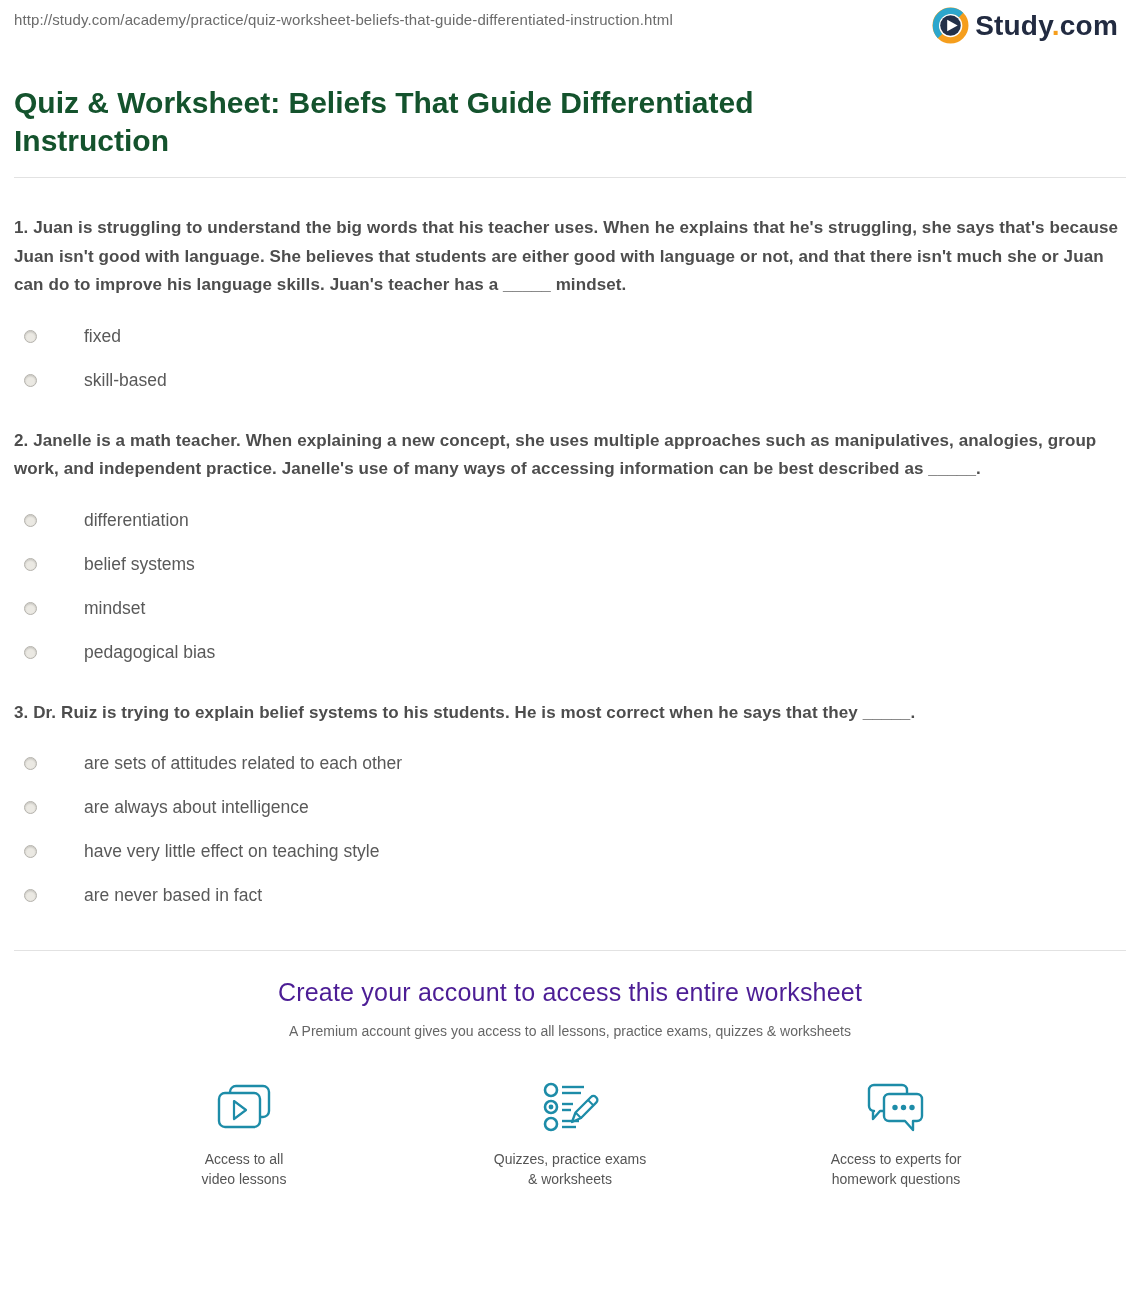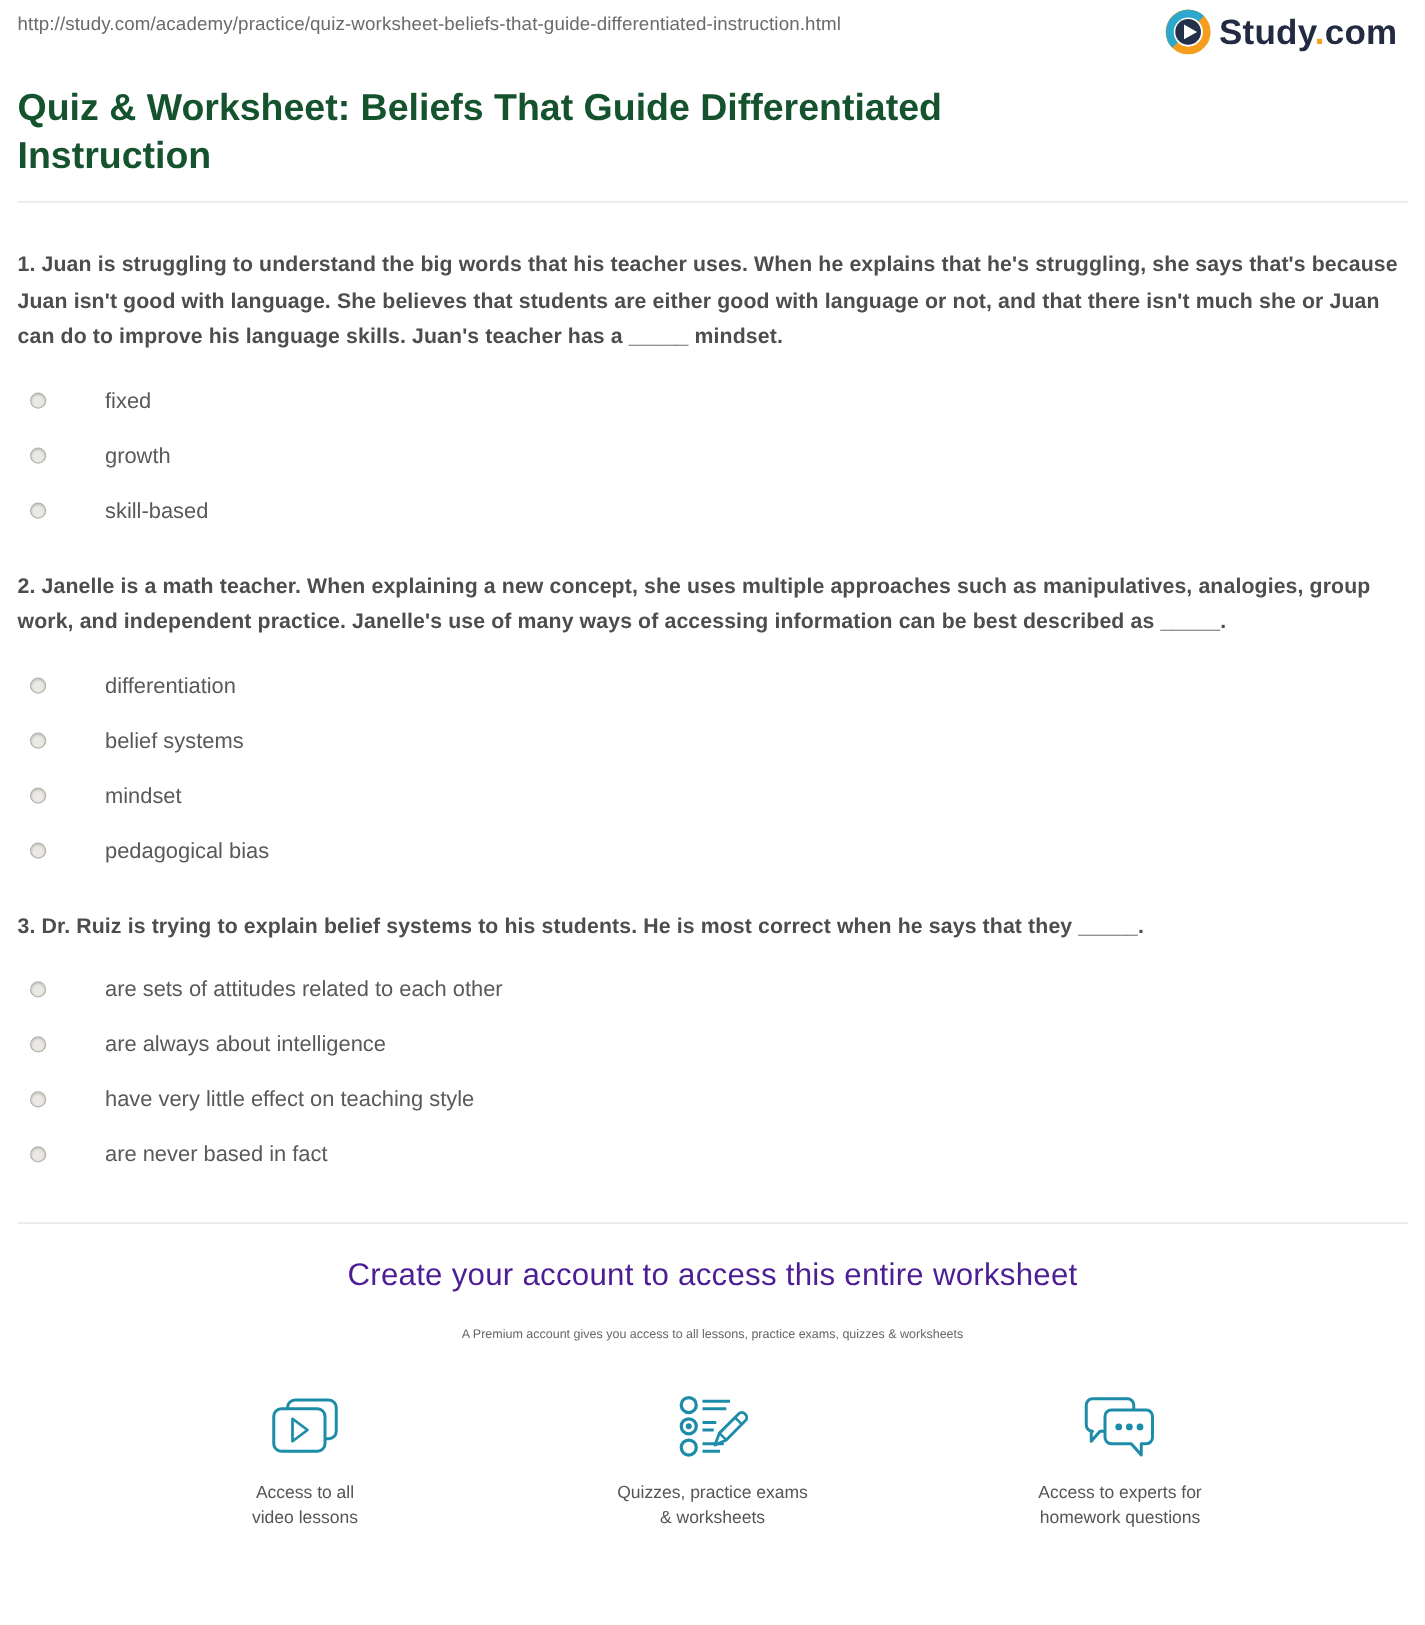--- a/index.html
+++ b/index.html
@@ -4,21 +4,21 @@
 <style>
   * { margin: 0; padding: 0; box-sizing: border-box; }
   html, body { width: 1140px; background: #ffffff; }
   body {
     font-family: "Liberation Sans", sans-serif;
     color: #4d4d4d;
     position: relative;
     height: 1300px;
     overflow: hidden;
   }
-  .page { padding: 0 14px; }
+  .page { padding: 16px 14px; }
 
   
   .url-bar {
     position: absolute; top: 11px; left: 14px;
     font-size: 15px; color: #6b6b6b; letter-spacing: 0.1px;
   }
   .logo {
     position: absolute; top: 7px; right: 22px;
     display: flex; align-items: center; gap: 6px;
   }
@@ -57,21 +57,21 @@
   .option-label { font-size: 17.5px; color: #595959; margin-left: 28px; }
 
   
   .signup { text-align: center; }
   .signup hr.divider { margin-top: 44px; }
   .signup-heading {
     margin-top: 27px;
     font-size: 25px; font-weight: normal; color: #4c1d95;
     letter-spacing: 0.2px;
   }
-  .signup-sub { margin-top: 27px; font-size: 10px; color: #666666; }
+  .signup-sub { margin-top: 16px; font-size: 14px; color: #666666; }
   .features {
     margin-top: 38px;
     display: flex; justify-content: center; align-items: flex-start;
     gap: 0;
   }
   .feature { width: 218px; margin: 0 54px; }
   .feature-icon { height: 62px; display: flex; align-items: center; justify-content: center; }
   .feature-label { margin-top: 10px; font-size: 14px; line-height: 20px; color: #555555; }
   svg { display: block; }
 </style>
@@ -96,24 +96,20 @@
 
   <h1 class="title">Quiz &amp; Worksheet: Beliefs That Guide Differentiated Instruction</h1>
   <hr class="divider">
 
   <div class="question">
     <p class="question-text">1. Juan is struggling to understand the big words that his teacher uses. When he explains that he's struggling, she says that's because Juan isn't good with language. She believes that students are either good with language or not, and that there isn't much she or Juan can do to improve his language skills. Juan's teacher has a _____ mindset.</p>
     <div class="options">
       <div class="option-row">
         <span class="radio"></span>
         <span class="option-label">fixed</span>
-      </div>
-      <div class="option-row">
-        <span class="radio"></span>
-        <span class="option-label">growth</span>
       </div>
       <div class="option-row">
         <span class="radio"></span>
         <span class="option-label">skill-based</span>
       </div>
     </div>
   </div>
 
   <div class="question">
     <p class="question-text">2. Janelle is a math teacher. When explaining a new concept, she uses multiple approaches such as manipulatives, analogies, group work, and independent practice. Janelle's use of many ways of accessing information can be best described as _____.</p>

